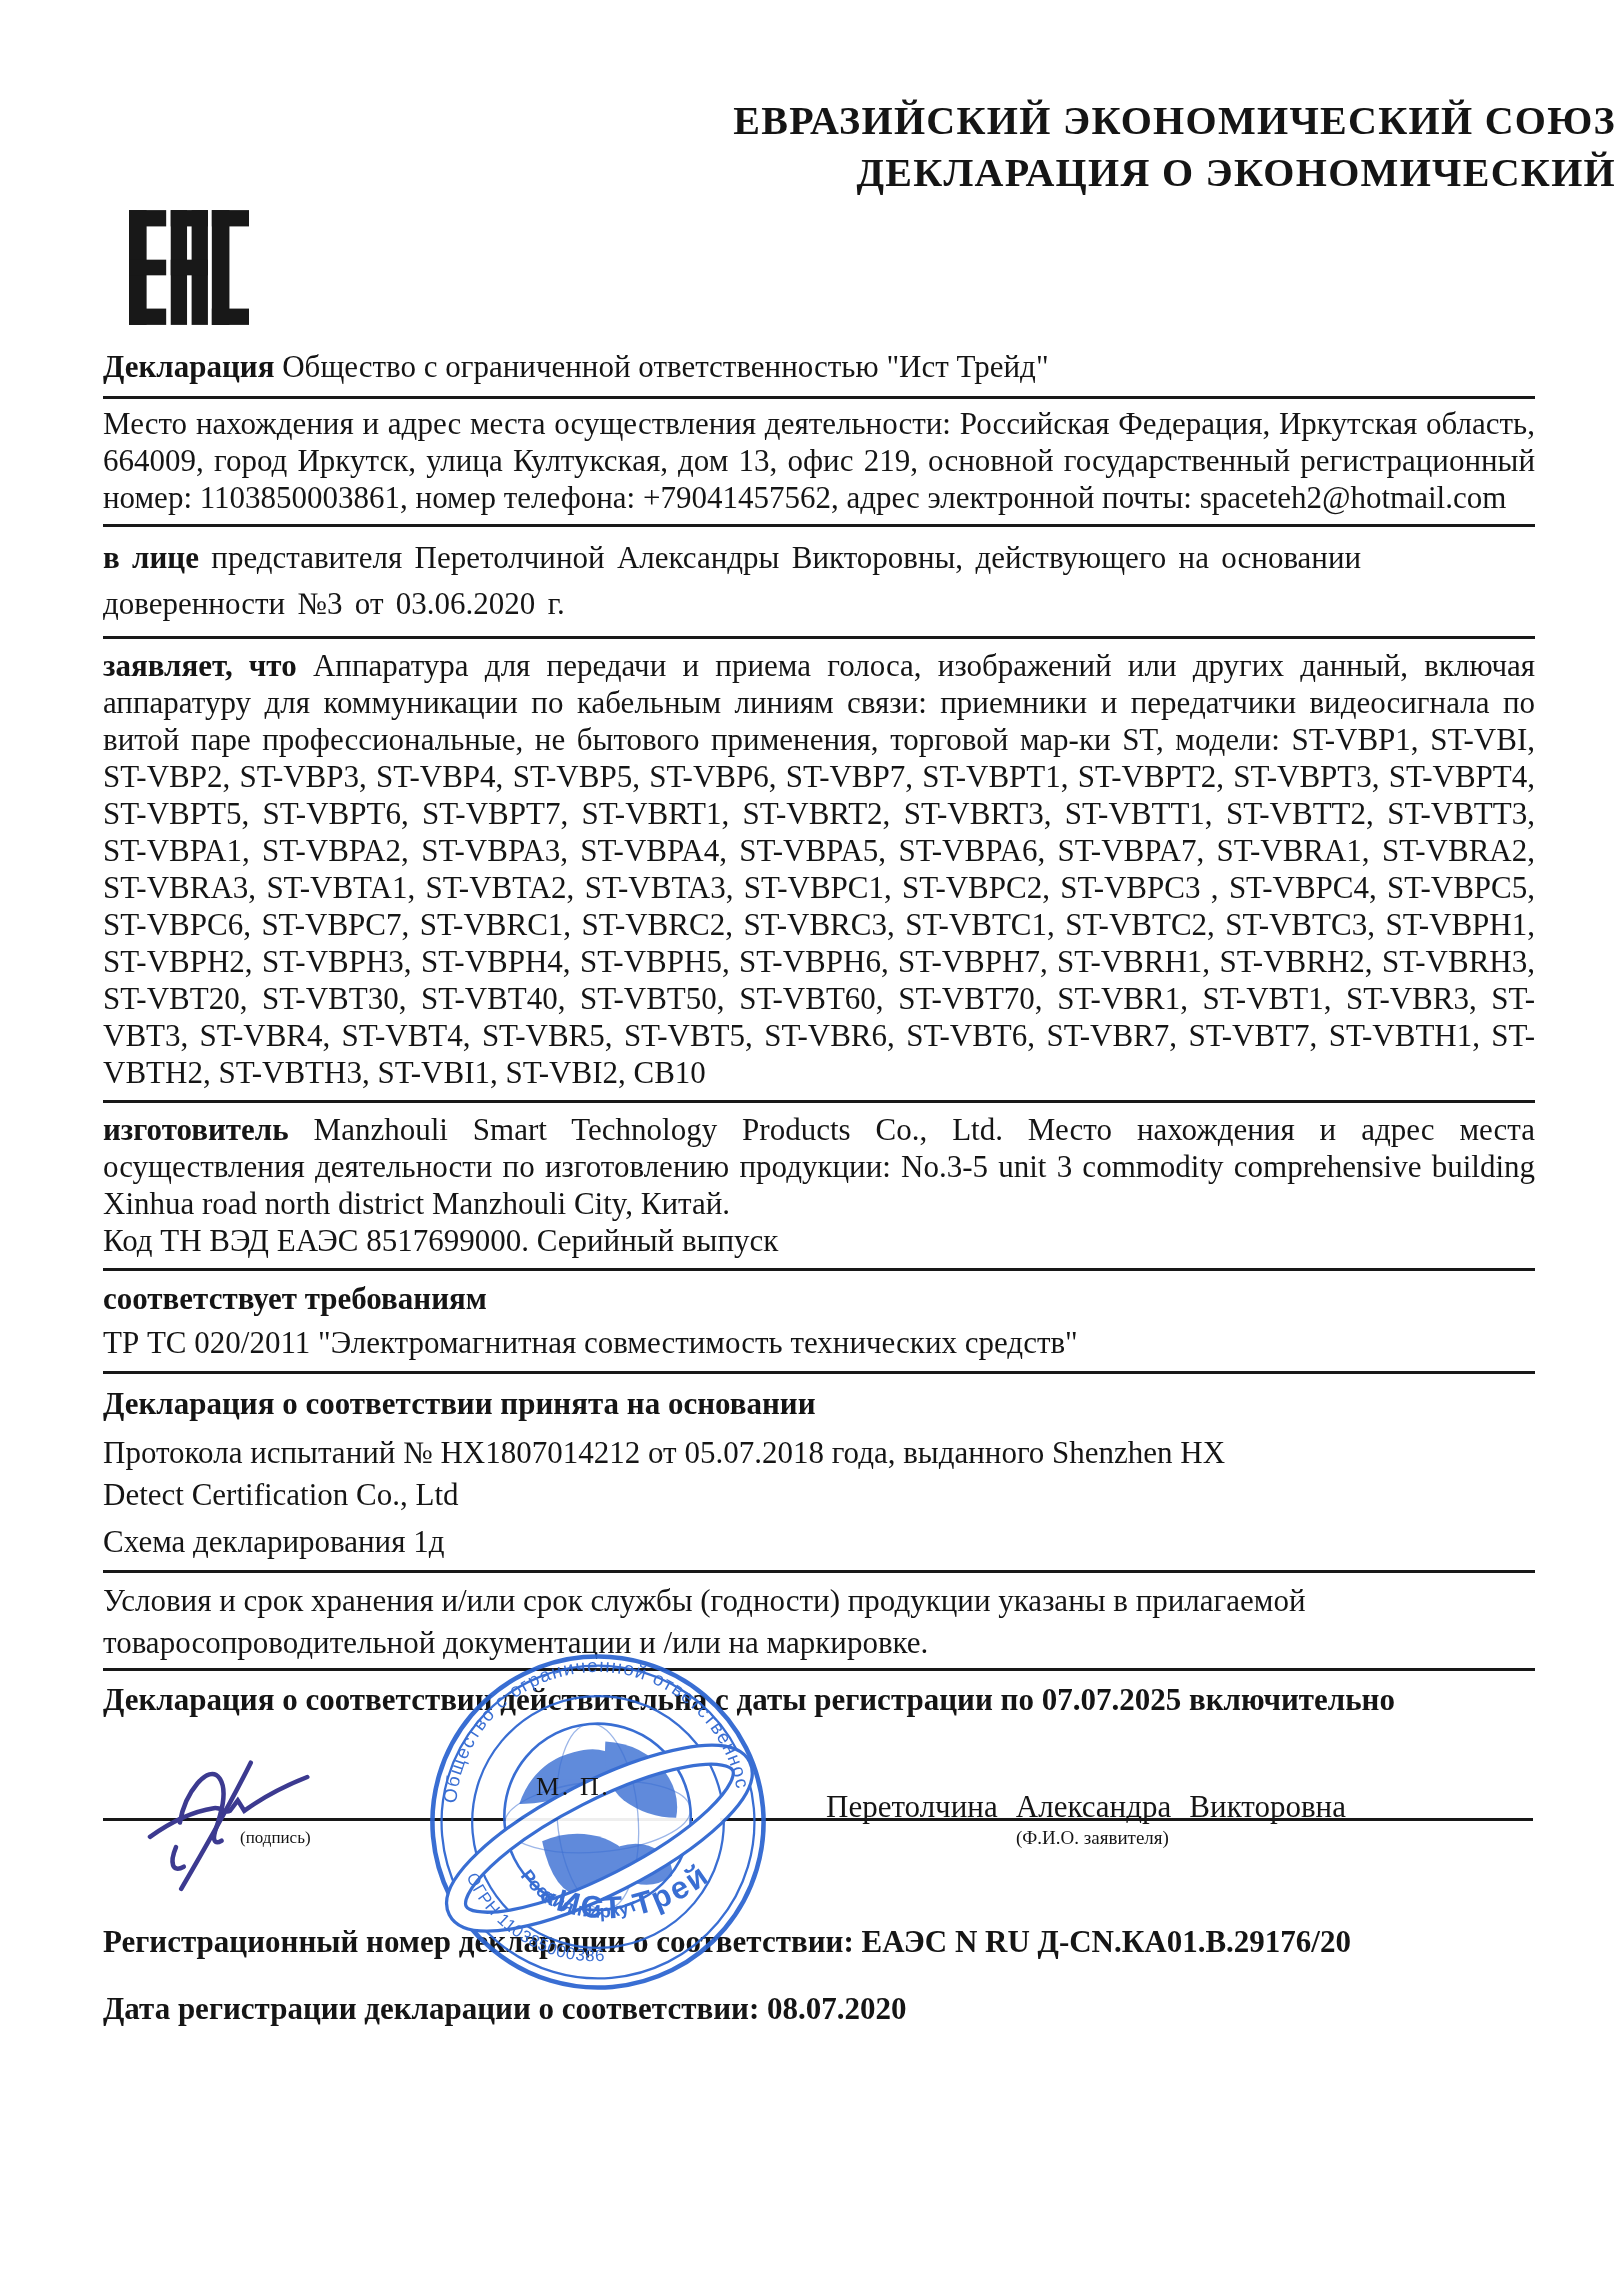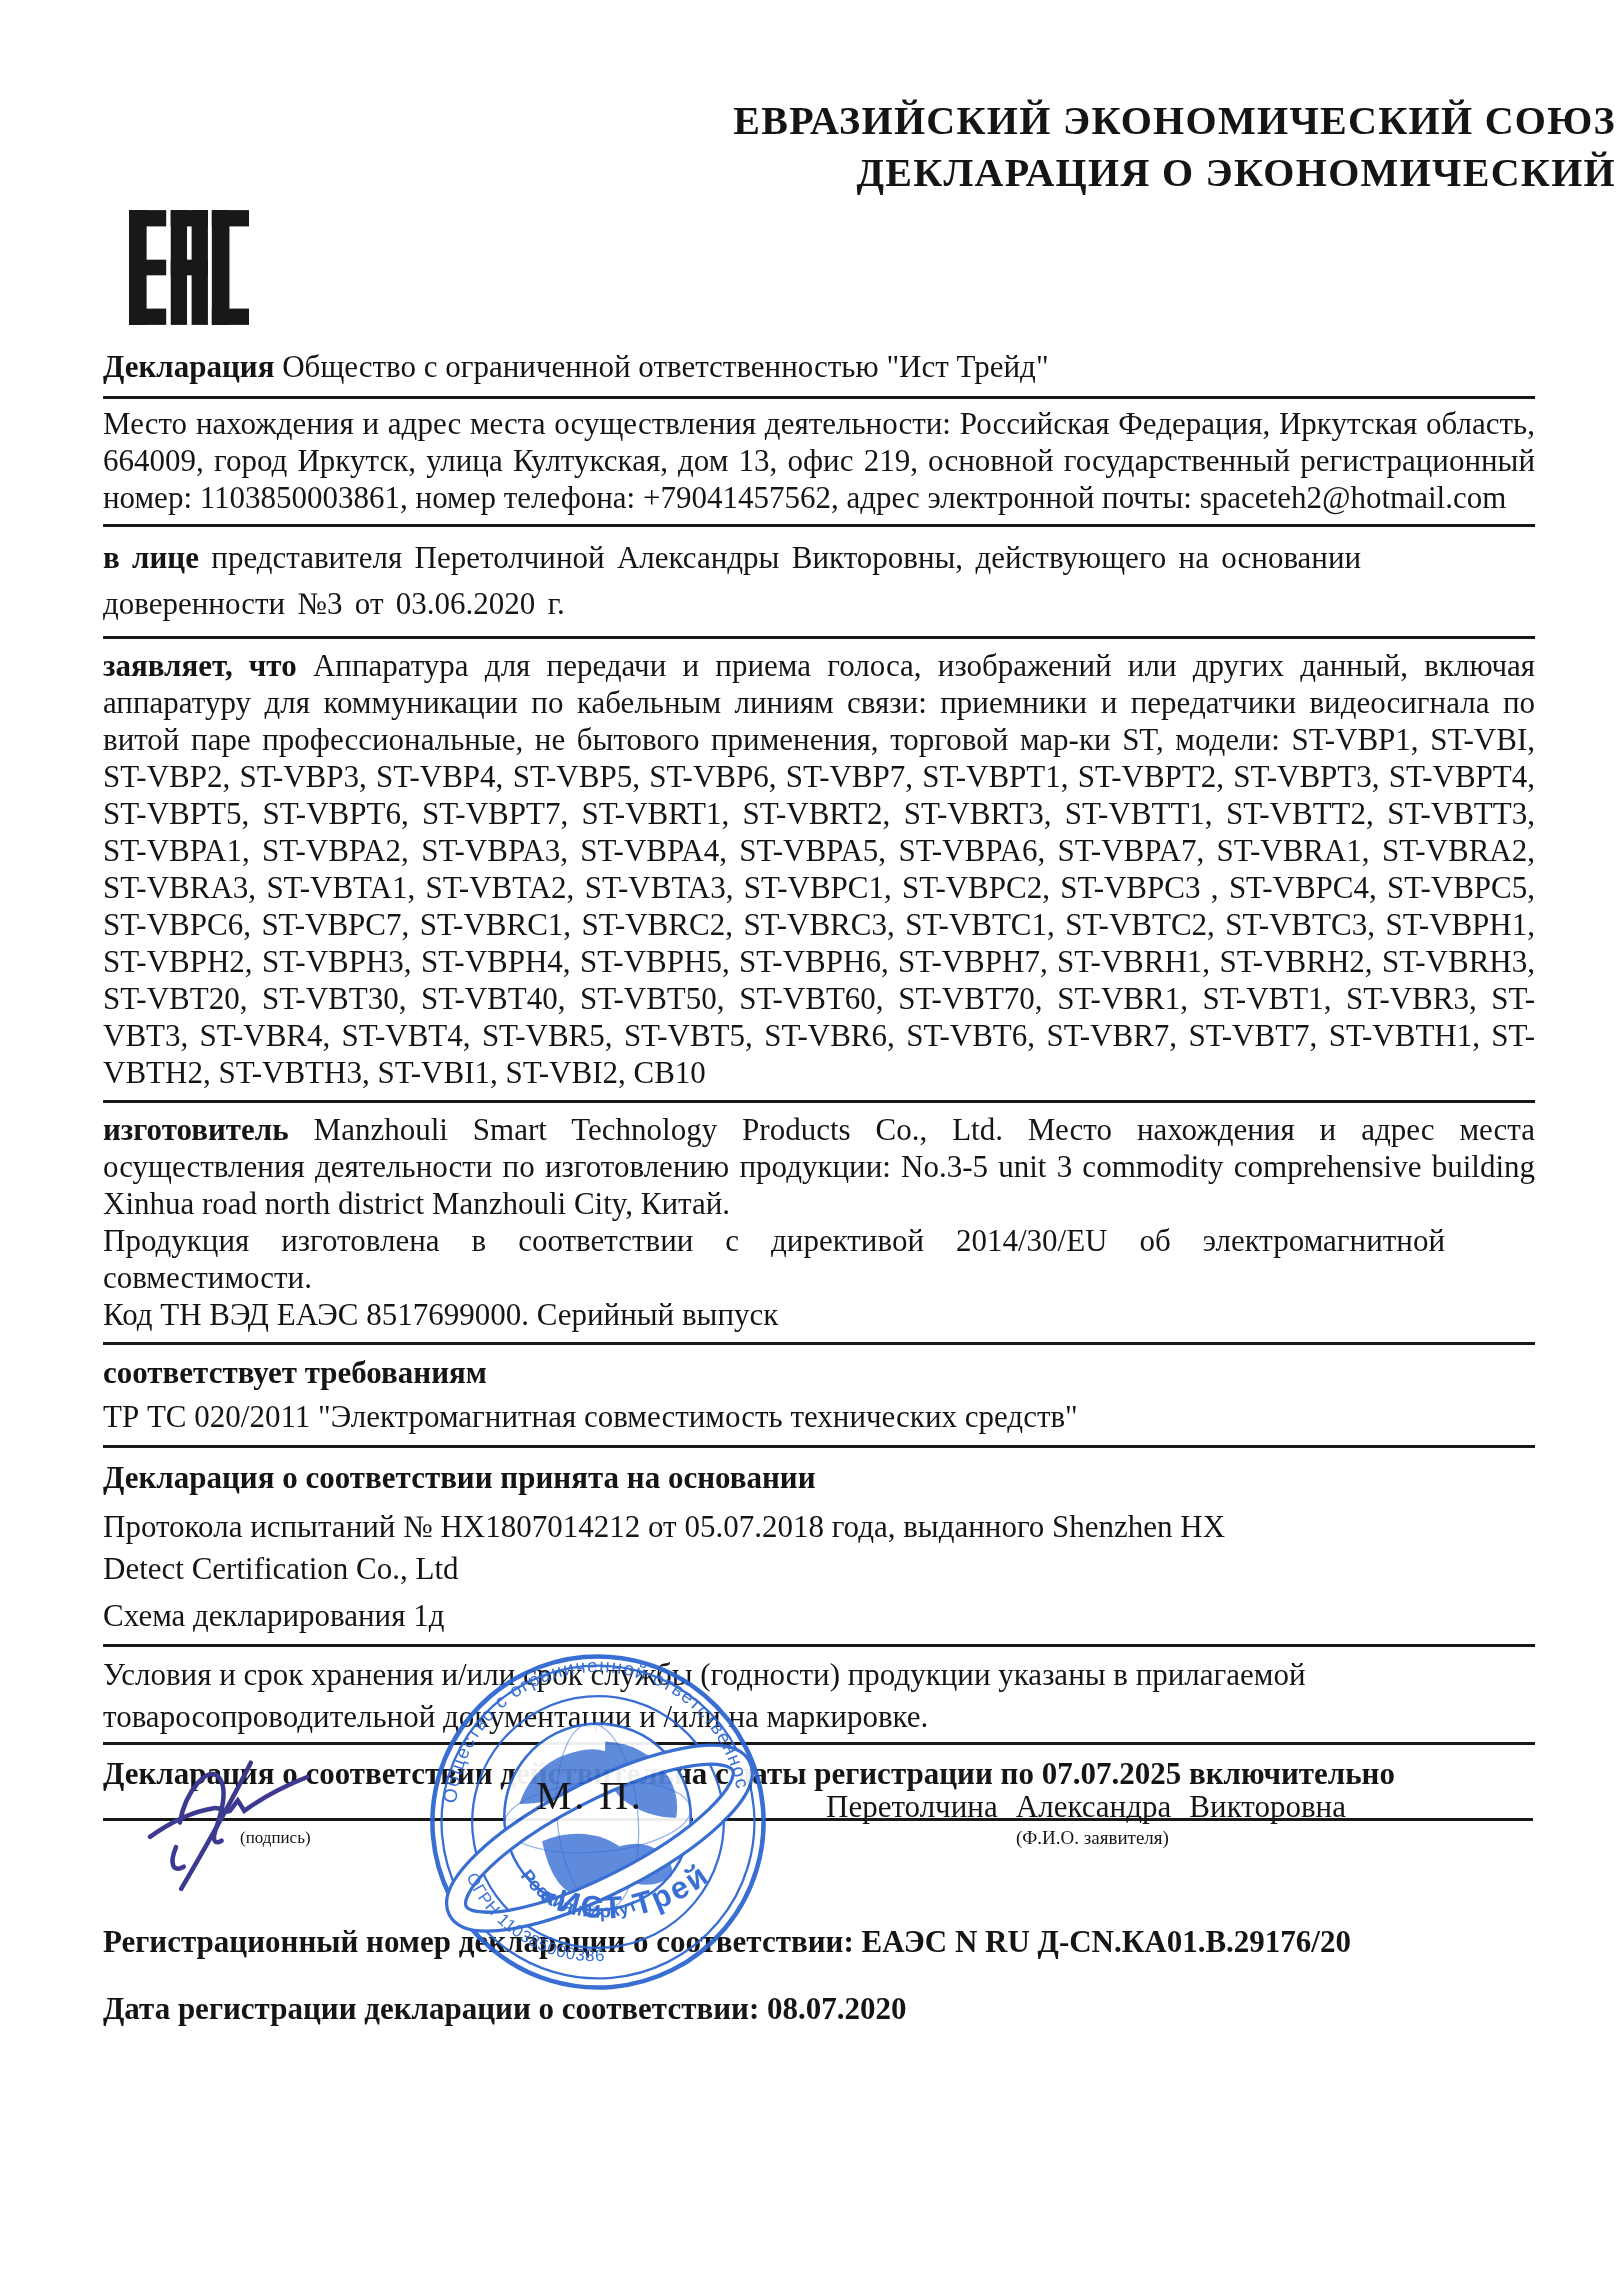--- a/index.html
+++ b/index.html
@@ -35,21 +35,21 @@
   #scheme{margin-top:6.5px;margin-bottom:10.4px;}
   #addinfo-label{margin-top:7.8px;}
   #addinfo-text{margin-top:6.5px;line-height:42px;margin-bottom:3.9px;}
   #validity{margin-top:10.4px;}
   
   .abs{position:absolute;}
   #sig-line{left:103px;top:1818px;width:590px;height:2.6px;background:#181818;}
   #name-line{left:720px;top:1818px;width:813px;height:2.6px;background:#181818;}
   #sig-caption{left:240px;top:1828px;font-size:17px;}
   #fio-caption{left:1016px;top:1827px;font-size:19px;}
-  #mp-mark{left:536px;top:1772px;font-size:40px;letter-spacing:2.6px;z-index:6;}
+  #mp-mark{left:536px;top:1772px;font-size:26px;letter-spacing:2.6px;z-index:6;}
   #applicant-name{left:826px;top:1781px;font-size:31px;word-spacing:10.4px;margin-top:8px;}
   #signature-svg{left:137px;top:1738px;z-index:5;}
   #stamp-svg{left:422px;top:1646px;z-index:4;opacity:.93;transform:rotate(-5deg);}
   #reg-line{left:103px;top:1924px;font-size:31px;font-weight:bold;}
   #date-line{left:103px;top:1991px;font-size:31px;font-weight:bold;}
   .stamp-text{font-family:"Liberation Sans","DejaVu Sans",sans-serif;fill:#2b64d0;}
 </style>
 </head>
 <body>
 
@@ -86,21 +86,20 @@
     <p id="address">Место нахождения и адрес места осуществления деятельности: Российская Федерация, Иркутская область, 664009, город Иркутск, улица Култукская, дом 13, офис 219, основной государственный регистрационный номер: 1103850003861, номер телефона: +79041457562, адрес электронной почты: spaceteh2@hotmail.com</p>
     <div class="rule thick"></div>
 
     <p id="representative"><span class="b">в лице</span> <span>представителя Перетолчиной Александры Викторовны, действующего на основании доверенности №3 от 03.06.2020 г.</span></p>
     <div class="rule"></div>
 
     <p id="declares"><span class="b">заявляет, что</span> <span>Аппаратура для передачи и приема голоса, изображений или других данный, включая аппаратуру для коммуникации по кабельным линиям связи: приемники и передатчики видеосигнала по витой паре профессиональные, не бытового применения, торговой мар-ки ST, модели: ST-VBP1, ST-VBI, ST-VBP2, ST-VBP3, ST-VBP4, ST-VBP5, ST-VBP6, ST-VBP7, ST-VBPT1, ST-VBPT2, ST-VBPT3, ST-VBPT4, ST-VBPT5, ST-VBPT6, ST-VBPT7, ST-VBRT1, ST-VBRT2, ST-VBRT3, ST-VBTT1, ST-VBTT2, ST-VBTT3, ST-VBPA1, ST-VBPA2, ST-VBPA3, ST-VBPA4, ST-VBPA5, ST-VBPA6, ST-VBPA7, ST-VBRA1, ST-VBRA2, ST-VBRA3, ST-VBTA1, ST-VBTA2, ST-VBTA3, ST-VBPC1, ST-VBPC2, ST-VBPC3 , ST-VBPC4, ST-VBPC5, ST-VBPC6, ST-VBPC7, ST-VBRC1, ST-VBRC2, ST-VBRC3, ST-VBTC1, ST-VBTC2, ST-VBTC3, ST-VBPH1, ST-VBPH2, ST-VBPH3, ST-VBPH4, ST-VBPH5, ST-VBPH6, ST-VBPH7, ST-VBRH1, ST-VBRH2, ST-VBRH3, ST-VBT20, ST-VBT30, ST-VBT40, ST-VBT50, ST-VBT60, ST-VBT70, ST-VBR1, ST-VBT1, ST-VBR3, ST-VBT3, ST-VBR4, ST-VBT4, ST-VBR5, ST-VBT5, ST-VBR6, ST-VBT6, ST-VBR7, ST-VBT7, ST-VBTH1, ST-VBTH2, ST-VBTH3, ST-VBI1, ST-VBI2, СВ10</span></p>
     <div class="rule thick"></div>
 
     <p id="manufacturer"><span class="b">изготовитель</span> <span>Manzhouli Smart Technology Products Co., Ltd. Место нахождения и адрес места осуществления деятельности по изготовлению продукции: No.3-5 unit 3 commodity comprehensive building Xinhua road north district Manzhouli City, Китай.</span></p>
-    <p id="production">Продукция изготовлена в соответствии с директивой 2014/30/EU об электромагнитной совместимости.</p>
     <p id="tnved">Код ТН ВЭД ЕАЭС 8517699000. Серийный выпуск</p>
     <div class="rule thick"></div>
 
     <p id="compliance-label" class="b">соответствует требованиям</p>
     <p id="trts">ТР ТС 020/2011 "Электромагнитная совместимость технических средств"</p>
     <div class="rule thick"></div>
 
     <p id="basis-label" class="b">Декларация о соответствии принята на основании</p>
     <p id="protocol">Протокола испытаний № HX1807014212 от 05.07.2018 года, выданного Shenzhen HX Detect Certification Co., Ltd</p>
     <p id="scheme">Схема декларирования 1д</p>

